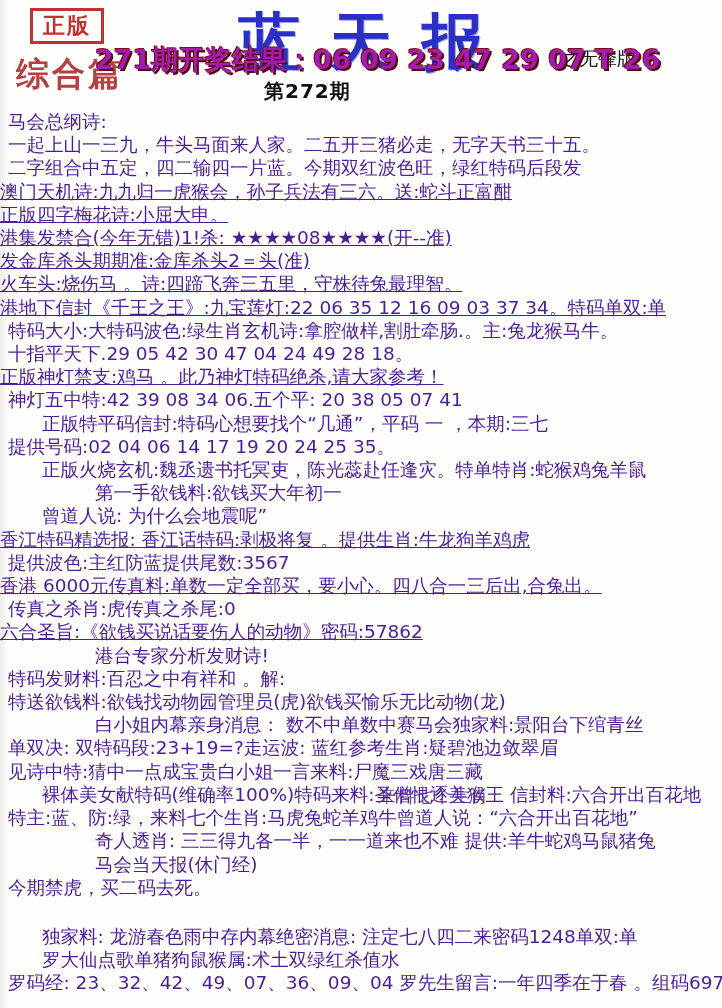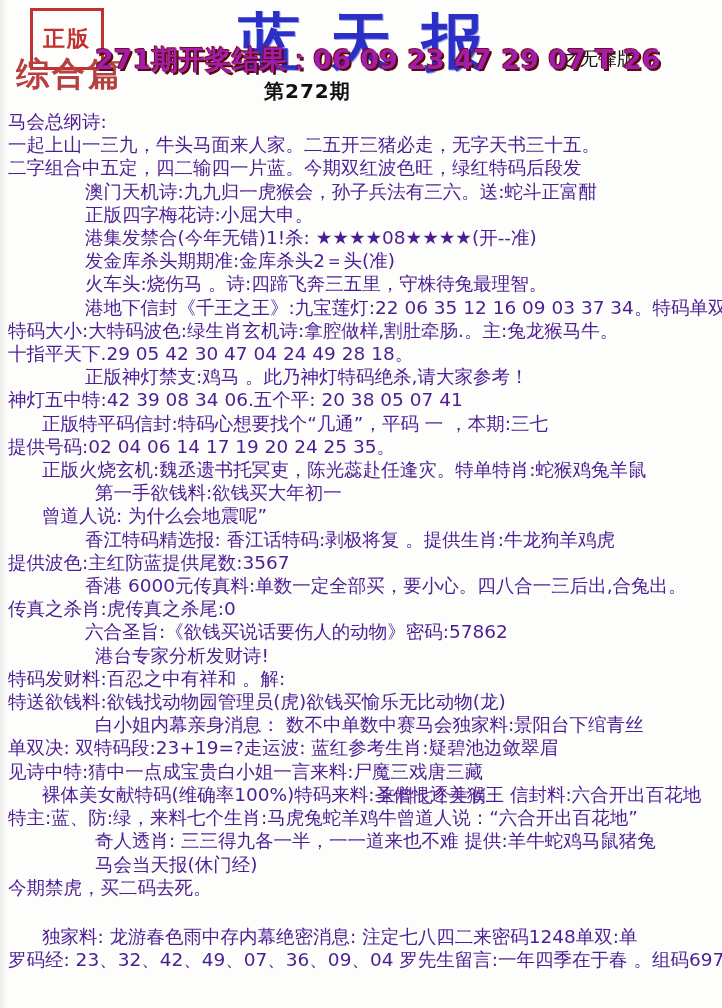--- a/index.html
+++ b/index.html
@@ -11,21 +11,21 @@
     overflow:hidden;
     position:relative;
   }
   .page{position:absolute;inset:0;background:linear-gradient(90deg,#ececea 0,#fdfdfb 8px);}
   
   .header{position:relative;height:108px;}
   .badge{
     position:absolute;left:30px;top:8px;
     border:3px solid #c23030;color:#c23030;
     font-size:22px;font-weight:bold;
-    padding:15px 10px;letter-spacing:2px;line-height:1.2;
+    padding:2px 10px;letter-spacing:2px;line-height:1.2;
   }
   .title{
     position:absolute;left:0;right:0;top:0;text-align:center;
     font-size:62px;font-weight:bold;color:#2b2fc6;
     letter-spacing:30px;text-indent:30px;
     text-shadow:1px 1px 0 #9aa0e8;
     white-space:nowrap;
   }
   .result{
     position:absolute;left:95px;top:42px;
@@ -52,21 +52,21 @@
     margin-left:36px;
   }
   
   .doc{position:relative;padding-top:2px;}
   .line{
     font-size:18.5px;line-height:23.2px;
     white-space:nowrap;color:#4c1d95;
   }
   .in0{margin-left:8px;}
   .in1{margin-left:42px;}
-  .in2{margin-left:85px;}
+  .in2{text-decoration:underline;}
   .in3{margin-left:95px;}
   .gap{margin-top:26px;}
   .overlap{position:relative;display:inline-block;}
   .overlap .l1{position:relative;z-index:1;}
   .overlap .l2{position:absolute;left:3px;top:1px;z-index:2;opacity:.8;}
 </style>
 </head>
 <body>
 
 <div class="page"></div>
@@ -113,14 +113,15 @@
 
   <div class="line in1">
     <span>裸体美女献特码(维确率100%)特码来料:</span><span class="overlap"><span class="l1">圣僧恨逐美猴王</span><span class="l2">来料七个生肖</span></span><span> 信封料:六合开出百花地</span>
   </div>
 
   <div class="line in0">特主:蓝、防:绿，来料七个生肖:马虎兔蛇羊鸡牛曾道人说：“六合开出百花地”</div>
   <div class="line in3">奇人透肖: 三三得九各一半，一一道来也不难  提供:羊牛蛇鸡马鼠猪兔</div>
   <div class="line in3">马会当天报(休门经)</div>
   <div class="line in0">今期禁虎，买二码去死。</div>
   <div class="line in1 gap">独家料: 龙游春色雨中存内幕绝密消息: 注定七八四二来密码1248单双:单</div>
+  <div class="line in1">罗大仙点歌单猪狗鼠猴属:术土双绿红杀值水</div>
   <div class="line in0">罗码经: 23、32、42、49、07、36、09、04  罗先生留言:一年四季在于春  。组码697245</div>
 </div>
 
 </body></html>

